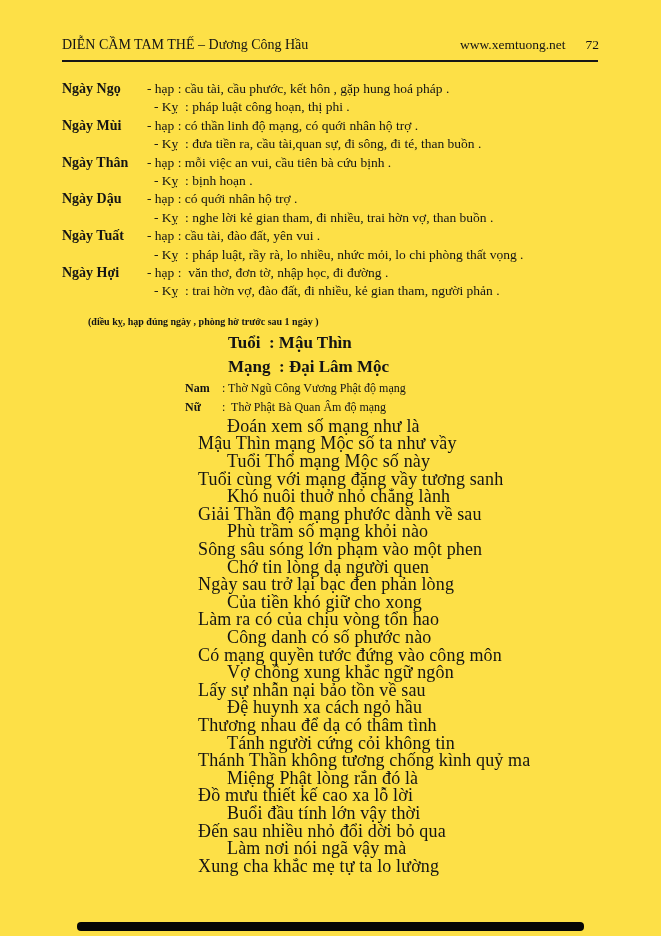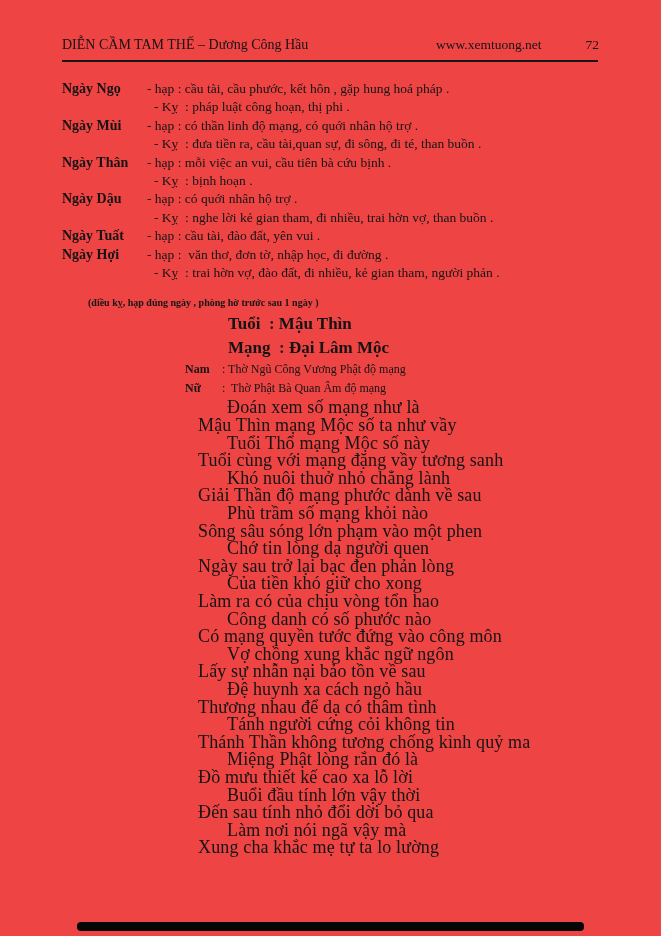--- a/index.html
+++ b/index.html
@@ -1,28 +1,28 @@
 <!DOCTYPE html>
 <html><head>
 <meta charset="utf-8">
 <style>
   html,body{margin:0;padding:0;background:#888;}
   .page{
     position:relative;
     width:661px;height:936px;
-    background:#ef4444;
+    background:#fde047;
     font-family:"Liberation Serif","DejaVu Serif",serif;
     color:#141414;
     overflow:hidden;
     box-sizing:border-box;
   }
   .content{padding:36px 62px 0 62px;}
   
   .hdr{display:flex;justify-content:space-between;align-items:baseline;font-size:14px;line-height:18px;}
-  .hdr-right{display:flex;gap:44px;align-items:baseline;text-align:center;}
+  .hdr-right{display:flex;gap:20px;align-items:baseline;text-align:center;}
   .hdr-site{font-size:13.5px;}
   .hdr-page{font-size:13.5px;}
   .rule{border:none;border-top:2px solid #161616;margin:6px 0 0 0;width:536px;}
   
   .day-list{margin-top:18px;}
   .day-row{display:flex;line-height:18.4px;white-space:pre;}
   .day-label{flex:0 0 85px;font-weight:bold;font-size:14px;}
   .day-text{font-size:13.5px;white-space:pre;}
   .day-text.ky{padding-left:7px;}
   
@@ -86,20 +86,21 @@
       <div class="day-row">
         <span class="day-label"></span>
         <span class="day-text ky">- Kỵ  : nghe lời kẻ gian tham, đi nhiều, trai hờn vợ, than buồn .</span>
       </div>
       <div class="day-row">
         <span class="day-label">Ngày Tuất</span>
         <span class="day-text">- hạp : cầu tài, đào đất, yên vui .</span>
       </div>
       <div class="day-row">
         <span class="day-label"></span>
+        <span class="day-text ky">- Kỵ  : pháp luật, rầy rà, lo nhiều, nhức mỏi, lo chi phòng thất vọng .</span>
       </div>
       <div class="day-row">
         <span class="day-label">Ngày Hợi</span>
         <span class="day-text">- hạp :  văn thơ, đơn tờ, nhập học, đi đường .</span>
       </div>
       <div class="day-row">
         <span class="day-label"></span>
         <span class="day-text ky">- Kỵ  : trai hờn vợ, đào đất, đi nhiều, kẻ gian tham, người phản .</span>
       </div>
     </div>
@@ -135,21 +136,21 @@
       <div class="poem-line bat">Có mạng quyền tước đứng vào công môn</div>
       <div class="poem-line luc">Vợ chồng xung khắc ngữ ngôn</div>
       <div class="poem-line bat">Lấy sự nhẫn nại bảo tồn về sau</div>
       <div class="poem-line luc">Đệ huynh xa cách ngỏ hầu</div>
       <div class="poem-line bat">Thương nhau để dạ có thâm tình</div>
       <div class="poem-line luc">Tánh người cứng cỏi không tin</div>
       <div class="poem-line bat">Thánh Thần không tương chống kình quỷ ma</div>
       <div class="poem-line luc">Miệng Phật lòng rắn đó là</div>
       <div class="poem-line bat">Đồ mưu thiết kế cao xa lỗ lời</div>
       <div class="poem-line luc">Buổi đầu tính lớn vậy thời</div>
-      <div class="poem-line bat">Đến sau tính nhỏ đổi dời bỏ qua</div>
+      <div class="poem-line bat">Đến sau nhiều nhỏ đổi dời bỏ qua</div>
       <div class="poem-line luc">Làm nơi nói ngã vậy mà</div>
       <div class="poem-line bat">Xung cha khắc mẹ tự ta lo lường</div>
     </div>
 
   </div>
 
   <div class="scan-bar"></div>
 </div>
 
 </body></html>

